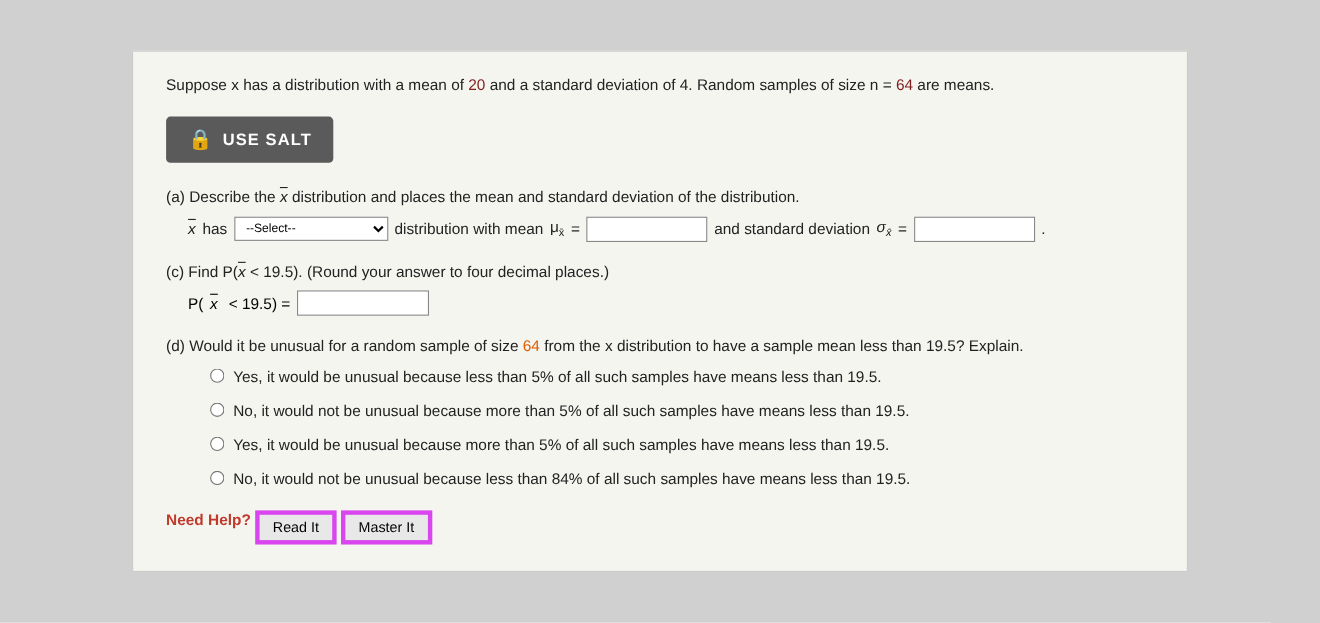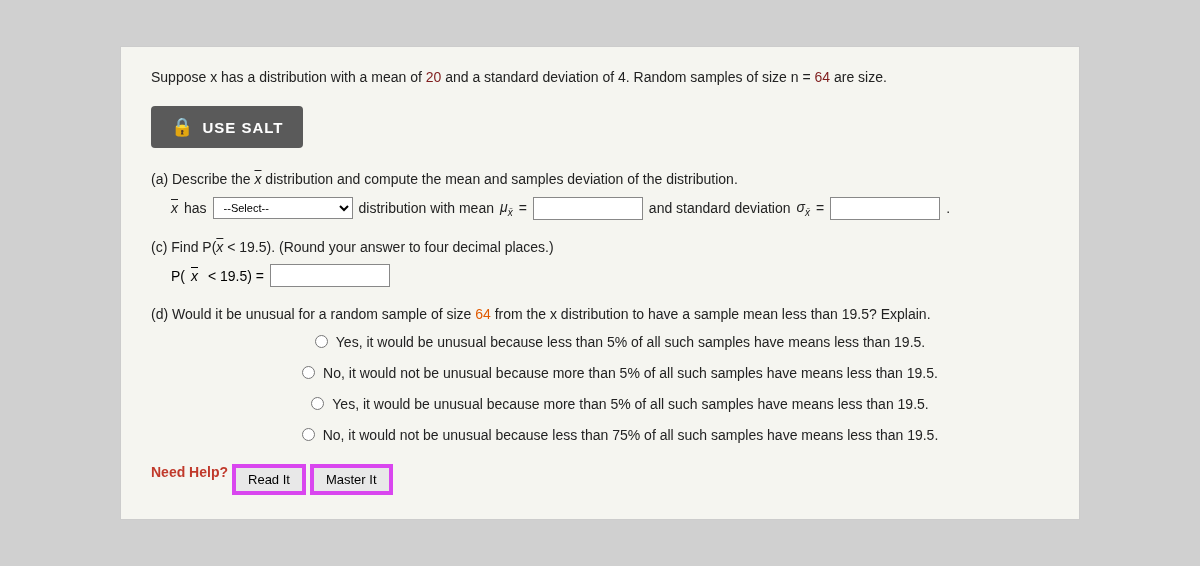--- a/index.html
+++ b/index.html
@@ -106,21 +106,20 @@
       margin-top: 4px;
     }
     .radio-item {
       display: flex;
       align-items: flex-start;
       gap: 8px;
       margin-bottom: 10px;
       font-size: 14px;
       color: #222;
       line-height: 1.5;
-      justify-content: center;
     }
     .radio-item input[type="radio"] {
       margin-top: 3px;
       flex-shrink: 0;
     }
     .need-help-row {
       display: flex;
       gap: 4px;
       margin-top: 18px;
     }
@@ -137,49 +136,48 @@
       cursor: pointer;
       border-radius: 0;
     }
     sub {
       font-size: 10px;
     }
     .sigma-x {
       font-style: italic;
     }
     .mu-x {
-      font-style: italic;
     }
     
     .xbar {
       display: inline-block;
       text-decoration: overline;
       font-style: italic;
     }
   </style>
 </head>
 <body>
 
 <div class="main-container">
 
   
   <div class="problem-statement">
-    <span>Suppose x has a distribution with a mean of </span><span class="highlight">20</span><span> and a standard deviation of 4. Random samples of size n = </span><span class="highlight">64</span><span> are size.</span>
+    <span>Suppose x has a distribution with a mean of </span><span class="highlight">20</span><span> and a standard deviation of 4. Random samples of size n = </span><span class="highlight">64</span><span> are means.</span>
   </div>
 
   
   <button class="use-salt-btn">
     <span class="salt-icon">🔒</span>
     <span>USE SALT</span>
   </button>
 
   
   <div class="section">
     <div class="section-label">
-      <span>(a) Describe the </span><span class="xbar">x</span><span> distribution and compute the mean and samples deviation of the distribution.</span>
+      <span>(a) Describe the </span><span class="xbar">x</span><span> distribution and places the mean and standard deviation of the distribution.</span>
     </div>
     <div class="inline-row">
       <span class="text xbar">x</span>
       <span class="text">has</span>
       <select class="distribution-select">
         <option>--Select--</option>
         <option>normal</option>
         <option>approximately normal</option>
         <option>binomial</option>
         <option>uniform</option>
@@ -224,21 +222,21 @@
       <div class="radio-item">
         <input type="radio" name="part_d" style="">
         <span>No, it would not be unusual because more than 5% of all such samples have means less than 19.5.</span>
       </div>
       <div class="radio-item">
         <input type="radio" name="part_d" style="">
         <span>Yes, it would be unusual because more than 5% of all such samples have means less than 19.5.</span>
       </div>
       <div class="radio-item">
         <input type="radio" name="part_d" style="">
-        <span>No, it would not be unusual because less than 75% of all such samples have means less than 19.5.</span>
+        <span>No, it would not be unusual because less than 84% of all such samples have means less than 19.5.</span>
       </div>
     </div>
   </div>
 
   
   <div class="need-help-row">
     <span class="need-help-label">Need Help?</span>
     <button class="help-btn">Read It</button>
     <button class="help-btn">Master It</button>
   </div>

